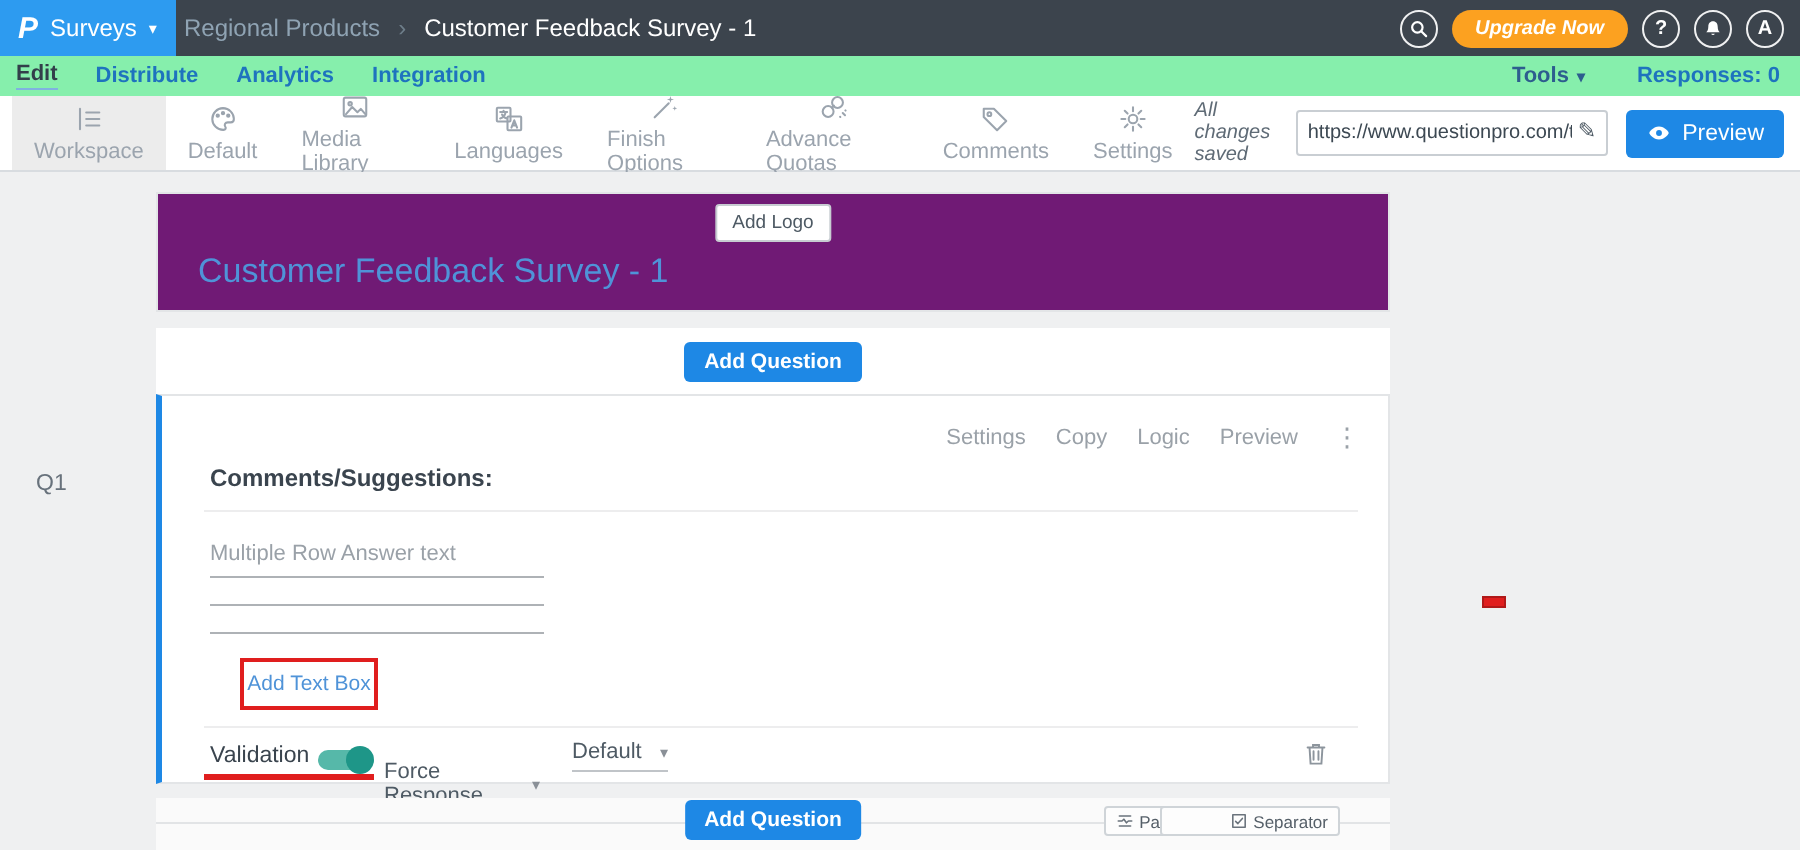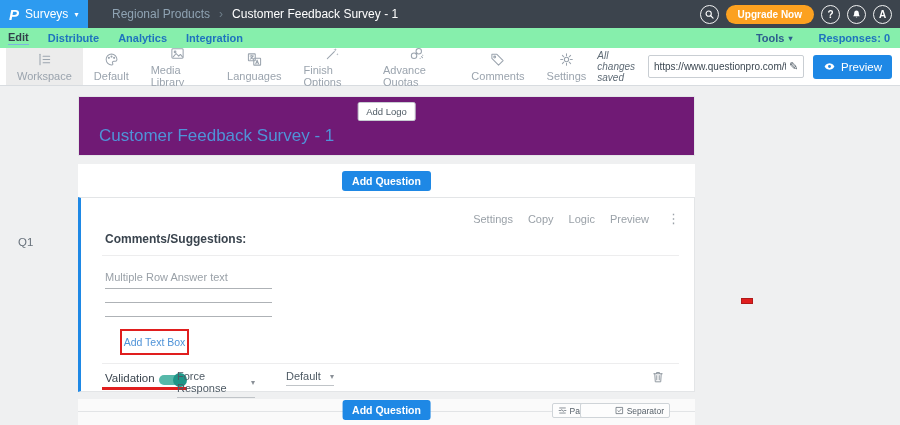--- a/index.html
+++ b/index.html
@@ -7,31 +7,31 @@
   *{box-sizing:border-box;}
 
   
   .header{position:absolute;top:0;left:0;width:900px;height:28px;background:#3c444d;
     display:flex;align-items:center;z-index:5;}
   .logo-box{width:88px;height:28px;background:#2d9bf0;display:flex;align-items:center;
     padding:0 9px;gap:6px;color:#fff;cursor:pointer;}
   .logo-p{font-weight:700;font-size:15px;font-style:italic;line-height:1;}
   .logo-text{font-size:12px;}
   .w-caret{font-size:8px;line-height:1;margin-top:1px;}
-  .crumbs{margin-left:24px;display:flex;align-items:center;gap:9px;font-size:12px;}
+  .crumbs{margin-left:4px;display:flex;align-items:center;gap:9px;font-size:12px;}
   .crumb-parent{color:#8fa3b3;cursor:pointer;}
   .crumb-sep{color:#6e7e8a;font-size:12px;}
   .crumb-current{color:#fff;}
   .header-right{margin-left:auto;display:flex;align-items:center;gap:7px;padding-right:8px;}
   .hicon{width:19px;height:19px;border:1.4px solid rgba(255,255,255,.92);border-radius:50%;
     color:#fff;display:flex;align-items:center;justify-content:center;font-size:10px;
     font-weight:700;cursor:pointer;}
   .hicon svg{width:11px;height:11px;}
   .upgrade-btn{height:19px;border-radius:10px;background:#fca120;color:#fff;font-size:10px;
-    font-weight:700;display:flex;align-items:center;padding:0 12px;cursor:pointer;}
+    font-weight:700;display:flex;align-items:center;padding:0 12px;cursor:pointer;font-style:italic;}
 
   
   .menubar{position:absolute;top:28px;left:0;width:900px;height:20px;background:#86efac;
     display:flex;align-items:center;font-size:11px;font-weight:700;padding-left:8px;}
   .menu-item{margin-right:19px;color:#1e73be;cursor:pointer;padding-bottom:1px;}
   .menu-item.active{color:#323f4a;border-bottom:1px solid #7fb2e0;}
   .menubar-right{margin-left:auto;display:flex;align-items:center;gap:26px;padding-right:10px;}
   .tools{color:#2d5d8e;cursor:pointer;display:flex;gap:4px;align-items:center;}
   .tools .dd-caret{font-size:8px;}
   .responses{color:#1e73be;cursor:pointer;font-weight:700;}
@@ -89,21 +89,21 @@
   .validation-label{position:absolute;left:24px;top:174px;font-size:11.5px;color:#3a444e;}
   .toggle{position:absolute;left:78px;top:177px;width:26px;height:10px;border-radius:5px;
     background:#56b8a9;cursor:pointer;}
   .toggle-knob{position:absolute;right:-2px;top:-2px;width:14px;height:14px;
     border-radius:50%;background:#1e9688;}
   .red-underline{position:absolute;left:21px;top:189px;width:85px;height:3px;background:#e01e1e;}
   .dropdown{position:absolute;top:172px;display:flex;align-items:center;
     justify-content:space-between;font-size:11px;color:#4e5a64;
     border-bottom:1px solid #c0c4c8;padding-bottom:3px;cursor:pointer;}
   .dropdown .dd-caret{font-size:8px;color:#8a9097;}
-  .dd-force{left:96px;width:78px;}
+  .dd-force{left:111px;width:78px;margin-top:10px;}
   .dd-default{left:205px;width:48px;}
   .trash{position:absolute;right:29px;top:172px;cursor:pointer;}
   .trash svg{width:14px;height:14px;stroke:#8d959d;fill:none;stroke-width:1.1;
     stroke-linecap:round;}
 
   .strip2{position:absolute;left:78px;top:313px;width:617px;height:26px;background:#fafafa;}
   .strip2-line{position:absolute;left:0;right:0;top:12px;border-top:1px solid #e2e4e6;}
   .addq2{position:absolute;left:50%;transform:translateX(-50%);top:1px;}
   .mini-btn{position:absolute;top:4px;height:15px;display:flex;align-items:center;gap:3px;
     border:1px solid #cfd4d8;background:#fdfdfd;border-radius:2px;font-size:8.5px;

